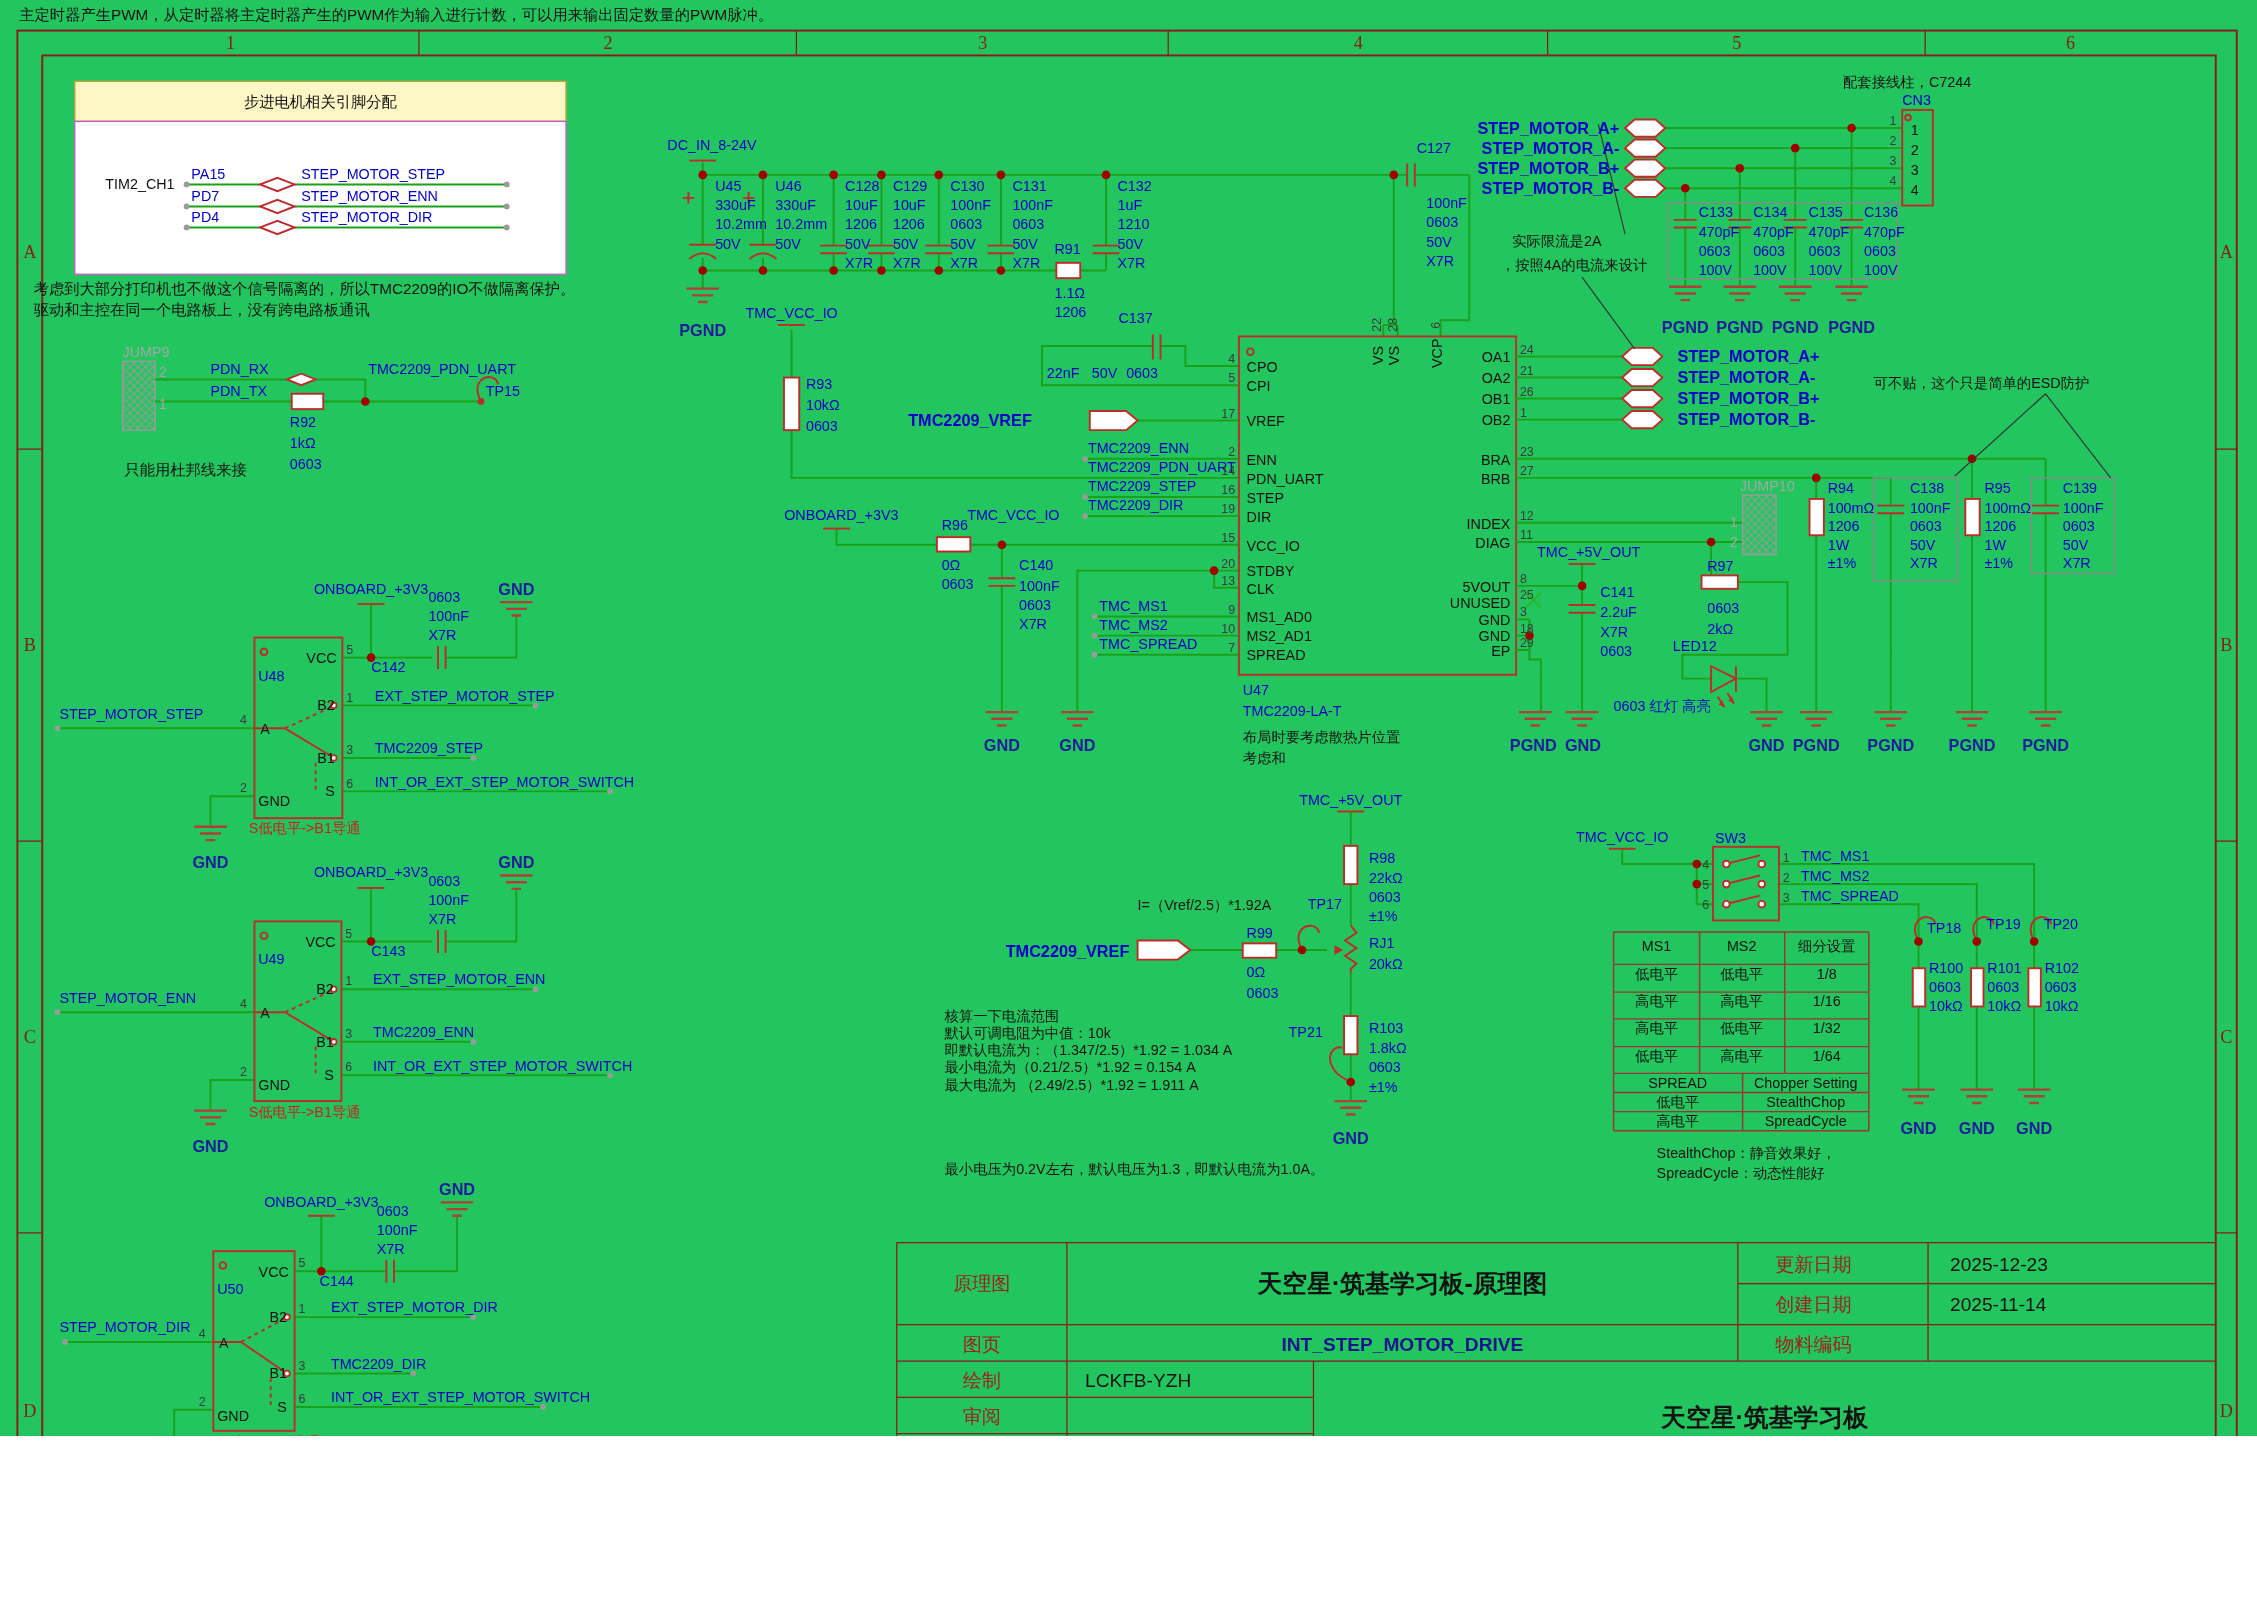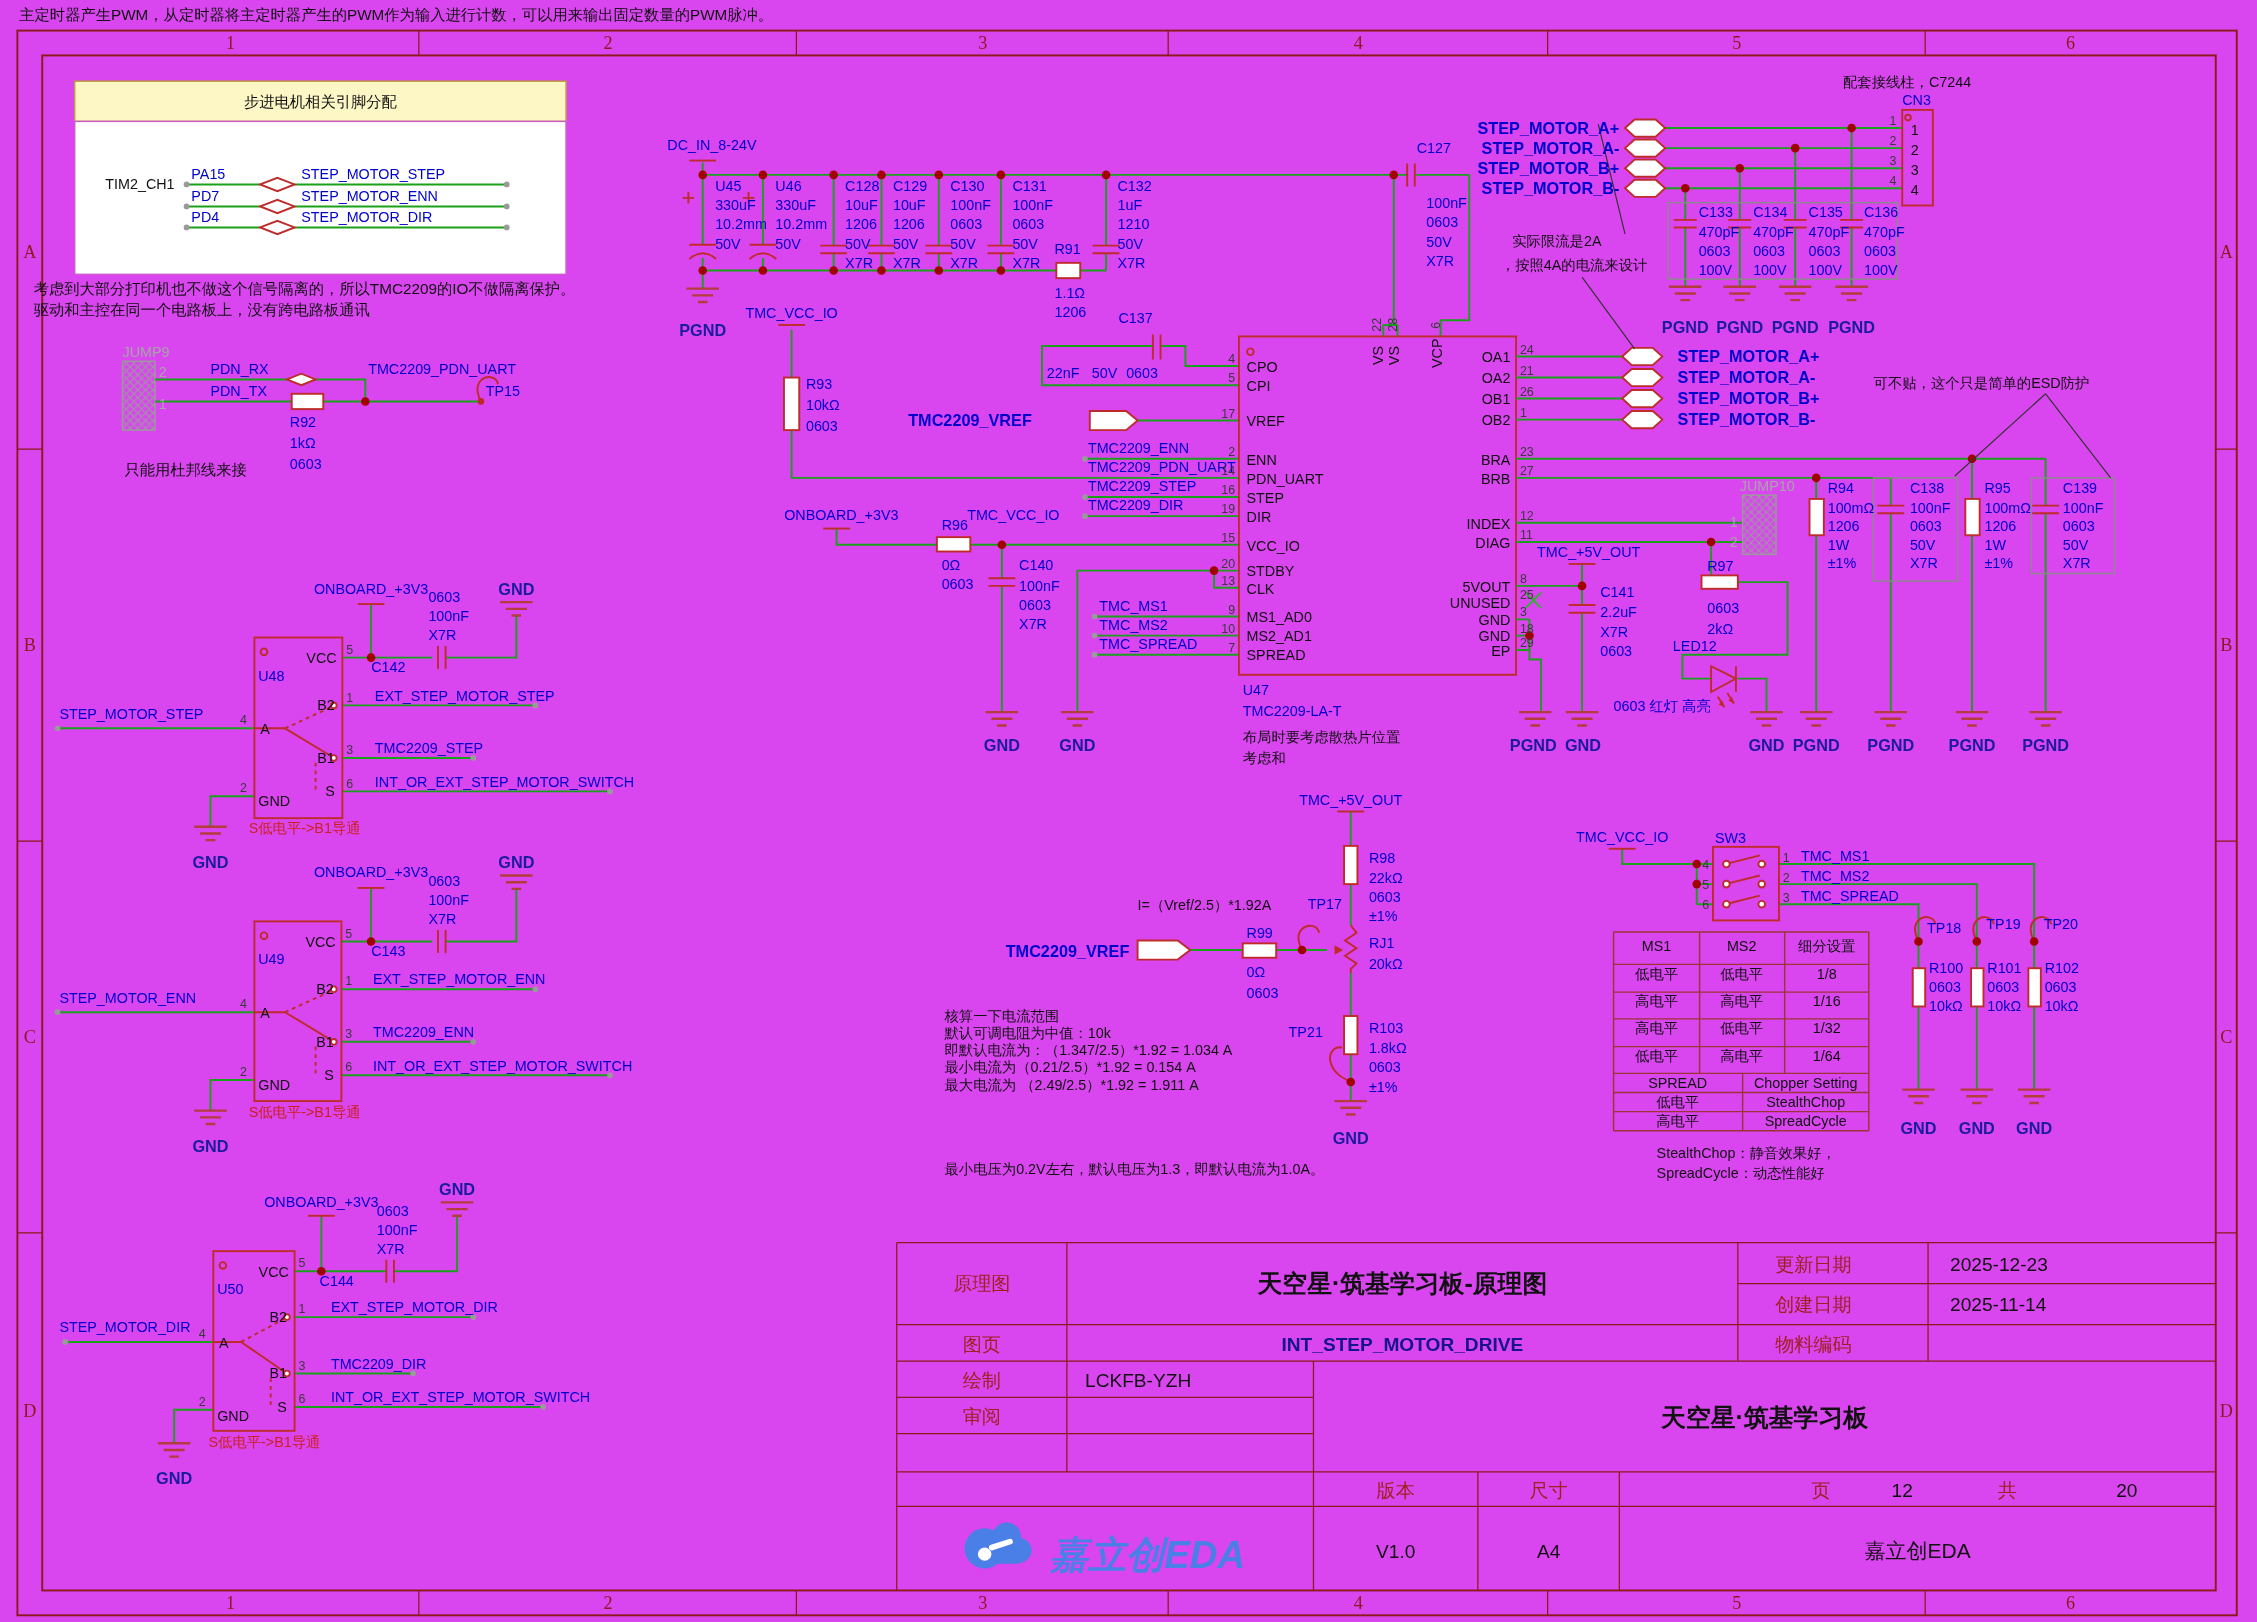--- a/index.html
+++ b/index.html
@@ -1,16 +1,16 @@
 <!DOCTYPE html>
 <html><head>
 <meta charset="utf-8">
 <style>
   html,body{margin:0;padding:0;background:#fff;}
-  #stage{position:relative;width:2258px;height:1622px;background:#d946ef;overflow:hidden;
+  #stage{position:relative;width:2258px;height:1436px;background:#22c55e;overflow:hidden;
          font-family:"Liberation Sans",sans-serif;}
   svg text{font-family:"Liberation Sans",sans-serif;}
   .wire{stroke:#1aa11a;stroke-width:2;fill:none;}
   .sym{stroke:#bf2b2b;stroke-width:2;fill:none;}
   .symf{stroke:#bf2b2b;stroke-width:2;fill:#fff;}
   .gnd{stroke:#b33c3c;stroke-width:2.5;fill:none;}
   .frame{stroke:#8b1a1a;stroke-width:2;fill:none;}
   .frame2{stroke:#8b1a1a;stroke-width:1.3;fill:none;}
   .tblline{stroke:#9b3434;stroke-width:1.5;fill:none;}
   .graybox{stroke:#8a8a8a;stroke-width:1.5;fill:none;}

